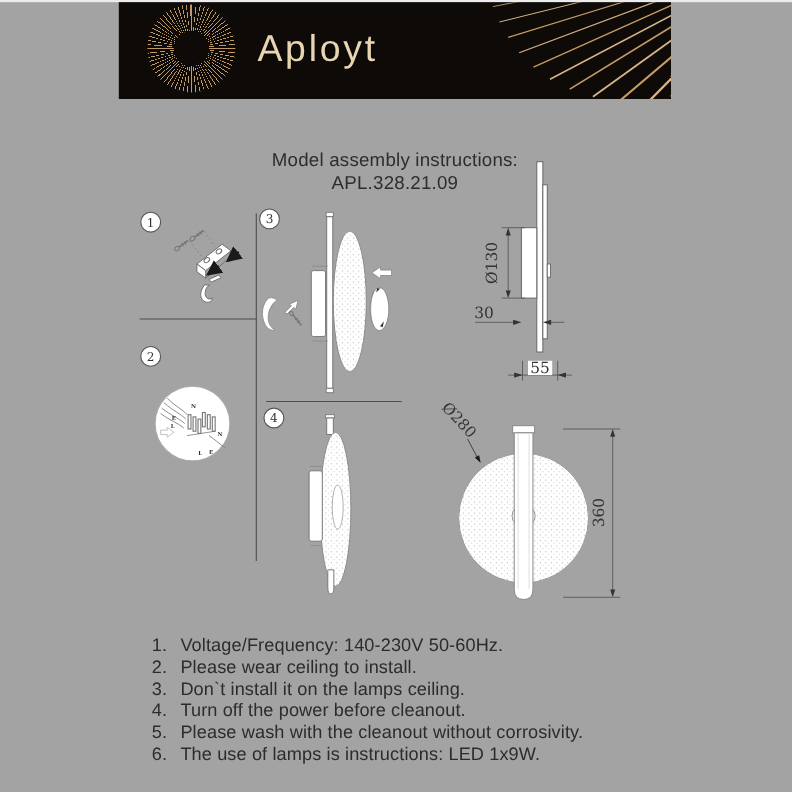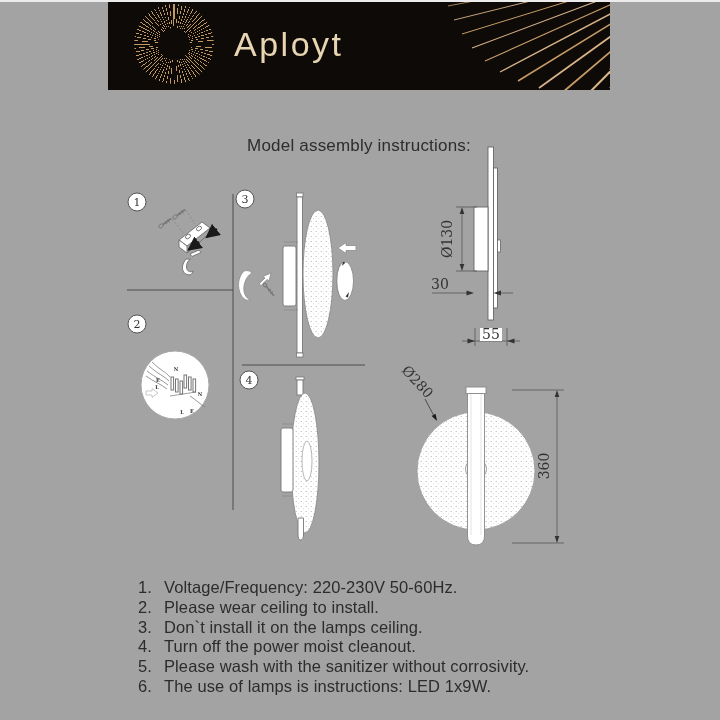--- a/index.html
+++ b/index.html
@@ -60,20 +60,21 @@
         <line x1="620" y1="-50" x2="480" y2="92" stroke-width="2.1" stroke="#d8b488"></line>
         <line x1="620" y1="-50" x2="502" y2="86" stroke-width="2.2"></line>
         <line x1="620" y1="-50" x2="502" y2="68" stroke-width="2.0" stroke="#d8b488"></line>
         <line x1="620" y1="-50" x2="502" y2="50" stroke-width="1.6"></line>
       </g>
     </svg>
   </div>
 
   <div class="titles">
     <div>Model assembly instructions:</div>
+    <div>APL.328.21.09</div>
   </div>
 
   <svg class="diagram" viewBox="0 0 720 720">
     <defs>
       <pattern id="speckP" width="5" height="5" patternUnits="userSpaceOnUse">
         <rect width="5" height="5" fill="#ffffff"></rect>
         <circle cx="1.2" cy="1.5" r="0.55" fill="#a6a6a6"></circle>
         <circle cx="3.6" cy="3.8" r="0.45" fill="#bdbdbd"></circle>
       </pattern>
       <marker id="mArr" viewBox="0 0 10 10" refX="8.5" refY="5" markerWidth="6.5" markerHeight="6.5" orient="auto">
@@ -237,37 +238,37 @@
         <polygon points="557,390 554.7,397 559.3,397" fill="#333" stroke="none"></polygon>
         <polygon points="557,543 554.7,536 559.3,536" fill="#333" stroke="none"></polygon>
       </g>
       <text class="dimtxt" transform="translate(549,466) rotate(-90)" text-anchor="middle">360</text>
     </g>
   </svg>
 
   <div class="instructions">
     <div class="ins-row">
       <span class="ins-num">1.</span>
-      <span class="ins-text">Voltage/Frequency: 220-230V 50-60Hz.</span>
+      <span class="ins-text">Voltage/Frequency: 140-230V 50-60Hz.</span>
     </div>
     <div class="ins-row">
       <span class="ins-num">2.</span>
       <span class="ins-text">Please wear ceiling to install.</span>
     </div>
     <div class="ins-row">
       <span class="ins-num">3.</span>
       <span class="ins-text">Don`t install it on the lamps ceiling.</span>
     </div>
     <div class="ins-row">
       <span class="ins-num">4.</span>
-      <span class="ins-text">Turn off the power moist cleanout.</span>
+      <span class="ins-text">Turn off the power before cleanout.</span>
     </div>
     <div class="ins-row">
       <span class="ins-num">5.</span>
-      <span class="ins-text">Please wash with the sanitizer without corrosivity.</span>
+      <span class="ins-text">Please wash with the cleanout without corrosivity.</span>
     </div>
     <div class="ins-row">
       <span class="ins-num">6.</span>
       <span class="ins-text">The use of lamps is instructions: LED 1x9W.</span>
     </div>
   </div>
 
 </div>
 
 </body></html>

